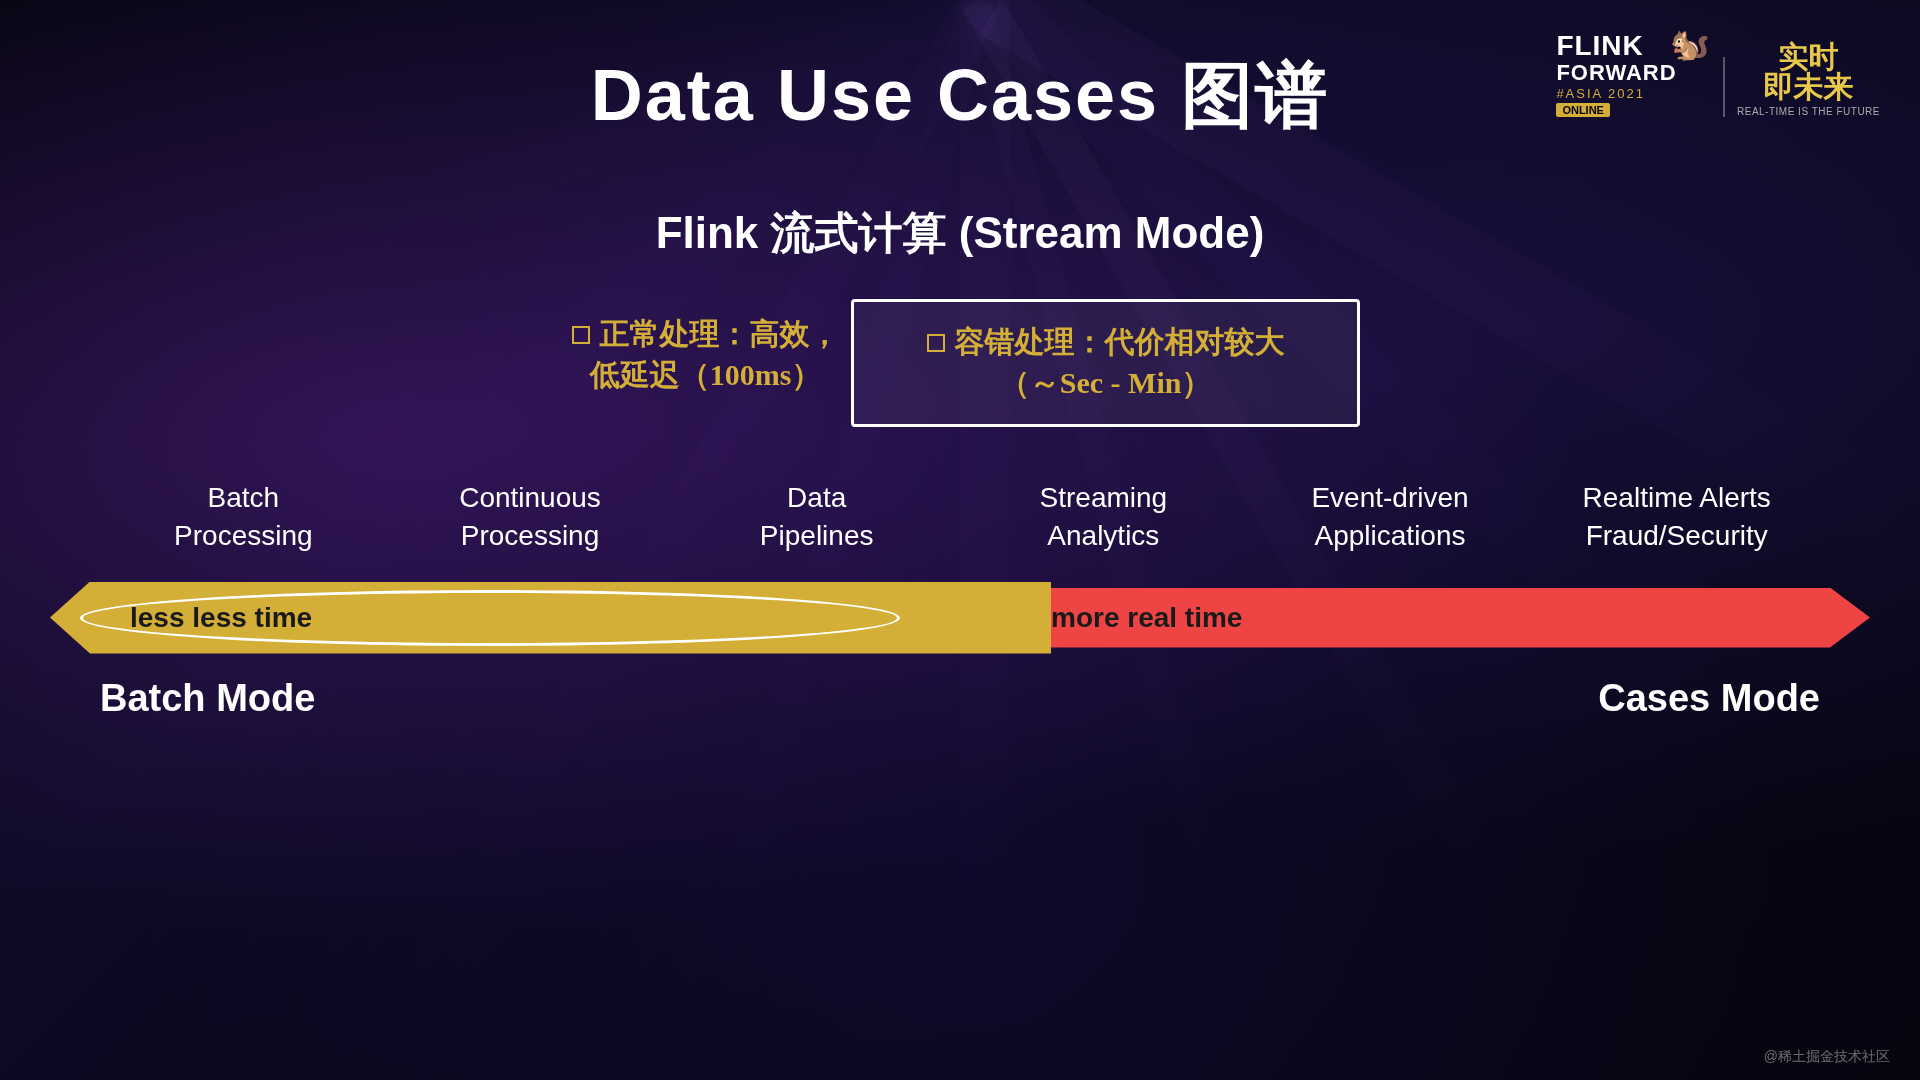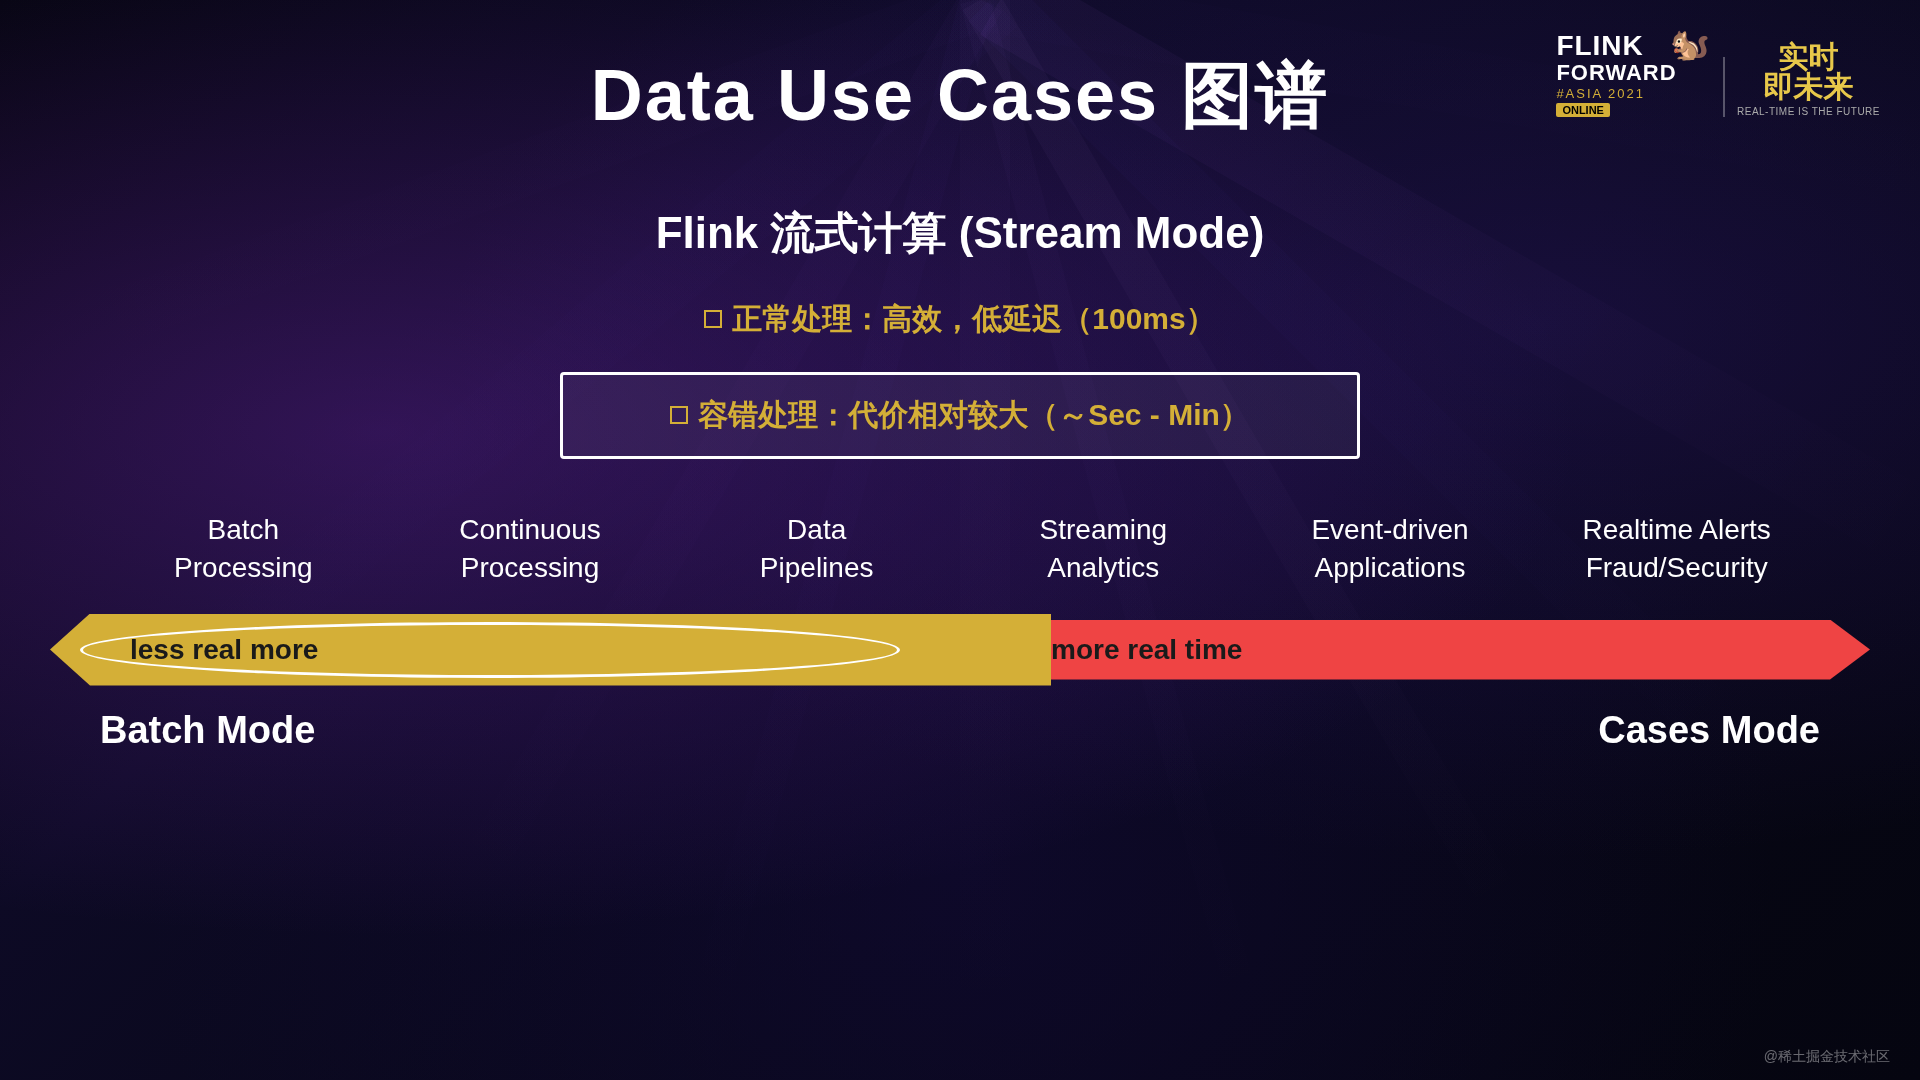--- a/index.html
+++ b/index.html
@@ -110,42 +110,42 @@
       font-size: 44px;
       font-weight: 800;
       color: #ffffff;
       text-align: center;
     }
 
     
     .info-boxes {
       margin-top: 36px;
       display: flex;
-      flex-direction: column;
+      flex-direction: row;
       align-items: center;
       gap: 0;
       width: 800px;
+      font-family: Liberation Serif, serif;
     }
 
     .info-box-normal {
       font-size: 30px;
       color: #d4af37;
       font-weight: 700;
       text-align: center;
       margin-bottom: 16px;
     }
 
     .info-box-fault {
       border: 3px solid #ffffff;
       border-radius: 4px;
       padding: 20px 48px;
       background: rgba(255,255,255,0.05);
       width: 100%;
       text-align: center;
-      margin-top: 16px;
     }
 
     .info-box-fault-text {
       font-size: 30px;
       color: #d4af37;
       font-weight: 700;
     }
 
     
     .use-cases-row {
@@ -324,21 +324,21 @@
     <div class="use-case-item">Continuous<br>Processing</div>
     <div class="use-case-item">Data<br>Pipelines</div>
     <div class="use-case-item">Streaming<br>Analytics</div>
     <div class="use-case-item">Event-driven<br>Applications</div>
     <div class="use-case-item">Realtime Alerts<br>Fraud/Security</div>
   </div>
 
   <div class="arrow-section">
     <div class="arrow-left">
       <div class="oval-highlight"></div>
-      <span class="arrow-left-text">less real more</span>
+      <span class="arrow-left-text">less less time</span>
     </div>
     <div class="arrow-right">
       <span class="arrow-right-text">more real time</span>
     </div>
   </div>
 
   <div class="bottom-labels">
     <div class="label-batch-mode">Batch Mode</div>
     <div class="label-stream-mode">Cases Mode</div>
   </div>

